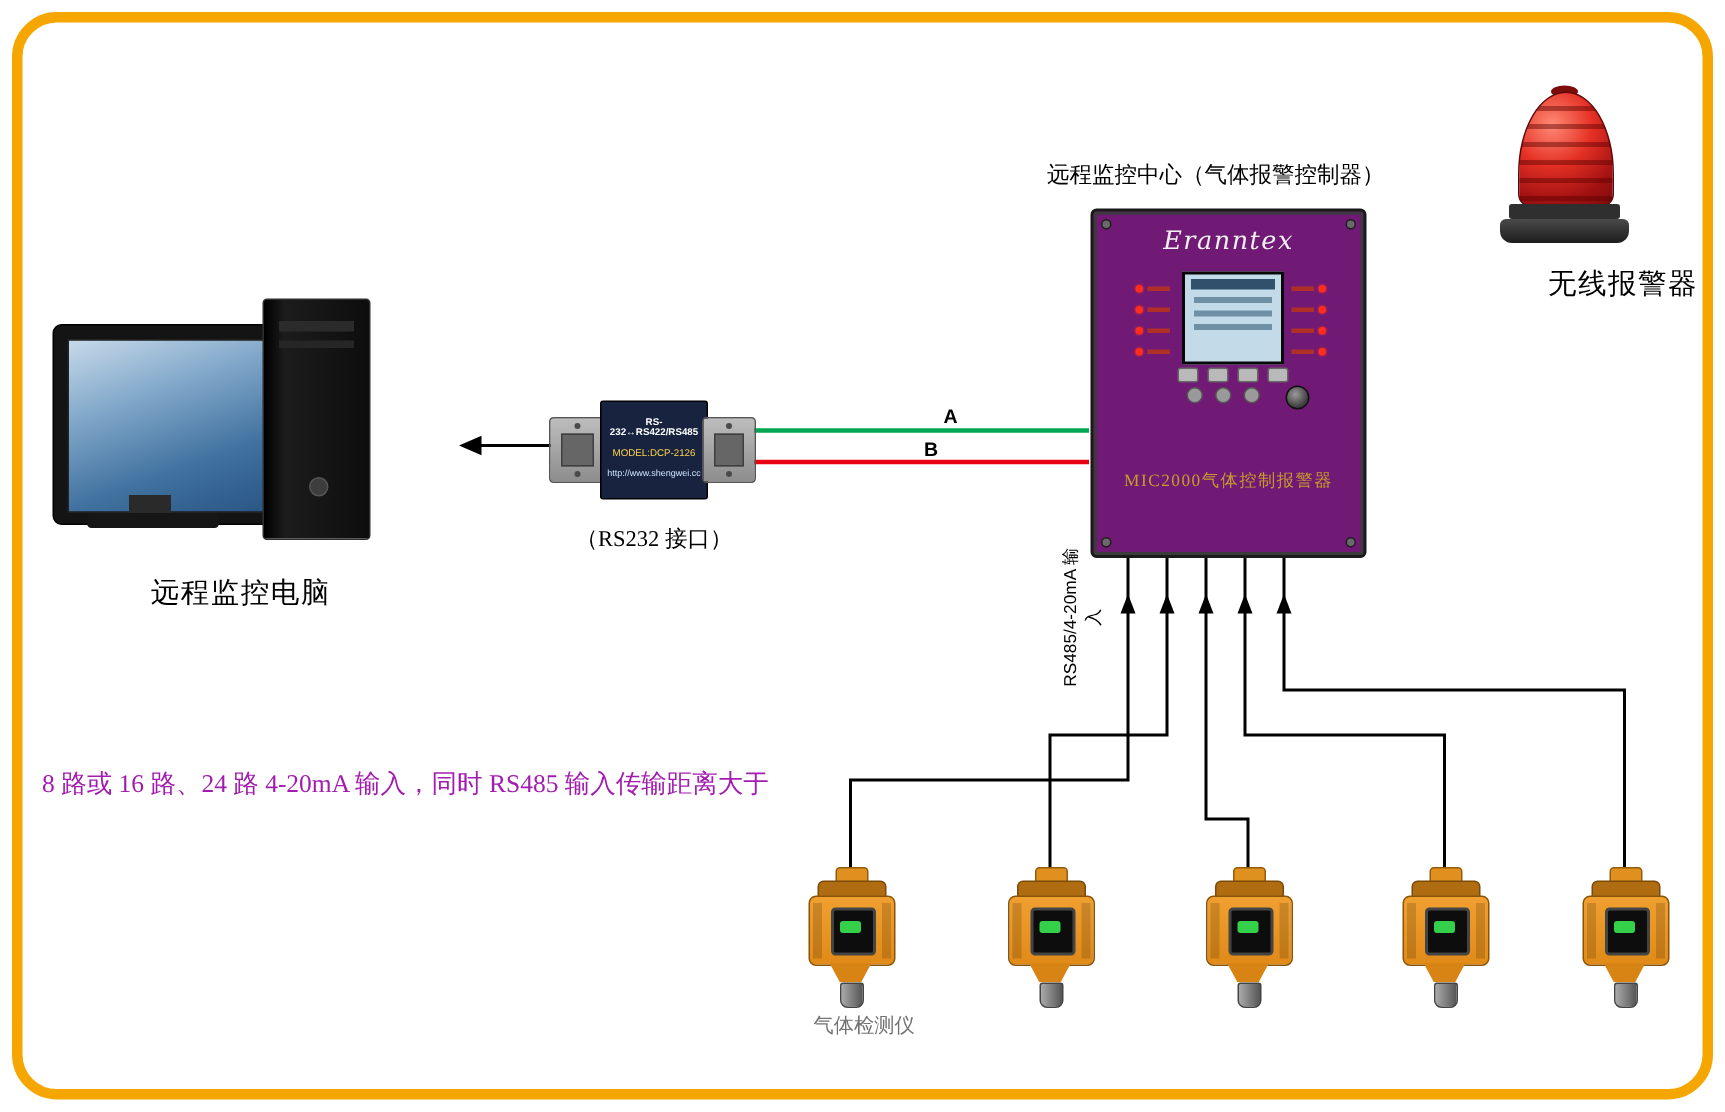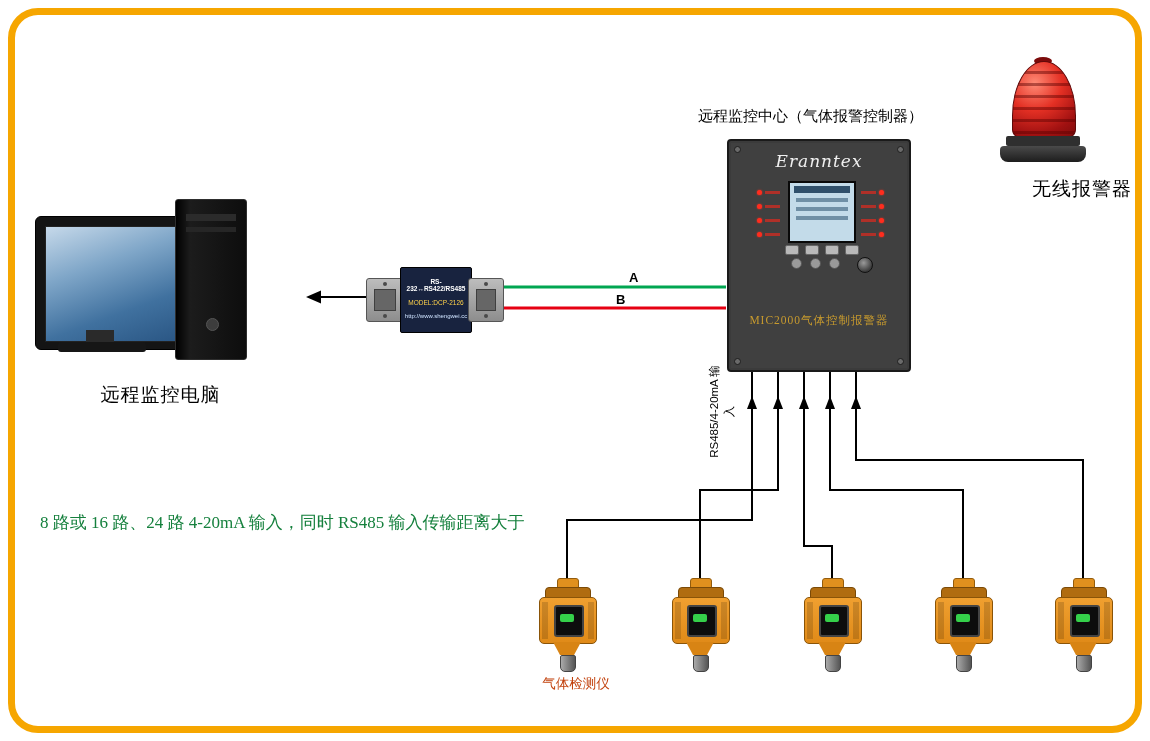--- a/index.html
+++ b/index.html
@@ -39,21 +39,21 @@
   .conv-conn i.t { top:3px; } .conv-conn i.b { bottom:3px; }
   .conv-body { left:400px; top:267px; width:70px; height:64px; background:#18233f; border:1px solid #000;
                border-radius:2px; color:#fff; font-family:"Liberation Sans",sans-serif; }
   .conv-body .t1 { margin-top:10px; font-size:6.5px; text-align:center; font-weight:bold; color:#ffffff; }
   .conv-body .t2 { margin-top:7px;  font-size:6.5px; text-align:center; color:#ffd24a; }
   .conv-body .t3 { margin-top:7px;  font-size:6px;   text-align:center; color:#cfe3ff; }
   .conv-label { left:350px; top:347px; width:172px; text-align:center; font-size:15px; line-height:27px; color:#000; }
 
   
   .ctrl-title { left:668px; top:107px; width:285px; text-align:center; font-size:15px; color:#000; }
-  .controller { left:727px; top:139px; width:180px; height:229px; background:#404040;
+  .controller { left:727px; top:139px; width:180px; height:229px; background:#701a75;
                 border:2px solid #1a1a1a; border-radius:4px; box-shadow:inset 0 0 0 2px #3b3b3b; }
   .ctrl-brand { margin-top:10px; text-align:center; color:#f0f0f0; font-style:italic;
                 font-family:"DejaVu Serif",serif; font-size:17px; letter-spacing:1px; }
   .ctrl-lcd { position:absolute; left:59px; top:40px; width:64px; height:58px; background:#c3dbe9; border:2px solid #090909; }
   .lcd-head { height:7px; background:#30506b; margin:3px 4px 0; }
   .lcd-row  { height:4px; background:#6f8fa5; margin:5px 6px 0; }
   .led-col { position:absolute; width:26px; }
   .led-col.left  { left:28px;  top:44px; }
   .led-col.right { left:132px; top:44px; }
   .led-row { display:flex; align-items:center; gap:3px; height:14px; }
@@ -98,24 +98,24 @@
   .det-body::before, .det-body::after { content:""; position:absolute; top:4px; bottom:4px; width:6px;
               background:rgba(0,0,0,0.15); }
   .det-body::before { left:2px; } .det-body::after { right:2px; }
   .det-screen { position:absolute; left:19px; top:27px; width:26px; height:28px; background:#0d0d0d;
                 border:2px solid #444; border-radius:3px; }
   .det-glow { position:absolute; left:25px; top:36px; width:14px; height:8px; background:#35d04a; border-radius:2px; }
   .det-cone { position:absolute; left:18px; top:64px; width:28px; height:13px; background:#d88414;
               clip-path:polygon(0 0,100% 0,75% 100%,25% 100%); }
   .det-sensor { position:absolute; left:25px; top:77px; width:14px; height:15px; border:1px solid #444;
                 background:linear-gradient(90deg,#aaa,#777 60%,#555); border-radius:2px 2px 5px 5px; }
-  .det-label { left:528px; top:675px; width:96px; text-align:center; font-size:13.5px; color:#c2410c; }
-
-  
-  .description { left:40px; top:503px; width:505px; font-size:17px; line-height:40px; color:#15803d; }
+  .det-label { left:528px; top:675px; width:96px; text-align:center; font-size:13.5px; color:#737373; }
+
+  
+  .description { left:28px; top:503px; width:505px; font-size:17px; line-height:40px; color:#a21caf; }
 </style>
 </head>
 <body>
 
 <div class="abs frame"></div>
 
 <svg class="abs" width="1150" height="741" viewBox="0 0 1150 741" style="left:0;top:0">
 
   <line x1="312" y1="297" x2="372" y2="297" stroke="#000" stroke-width="2"></line>
   <polygon points="306,297 321,290.5 321,303.5" fill="#000"></polygon>
@@ -159,20 +159,21 @@
   <div class="t1">RS-232↔RS422/RS485</div>
   <div class="t2">MODEL:DCP-2126</div>
   <div class="t3">http://www.shengwei.cc</div>
 </div>
 <div class="abs conv-conn conv-right">
   <i class="t"></i>
   <div class="db9"></div>
   <i class="b"></i>
 </div>
 <div class="abs conv-label">
+  <div>（RS232 接口）</div>
 </div>
 
 <div class="abs ctrl-title">远程监控中心（气体报警控制器）</div>
 <div class="abs controller">
   <div class="screw tl"></div>
   <div class="screw tr"></div>
   <div class="screw bl"></div>
   <div class="screw br"></div>
   <div class="ctrl-brand">Eranntex</div>
   <div class="ctrl-lcd">

